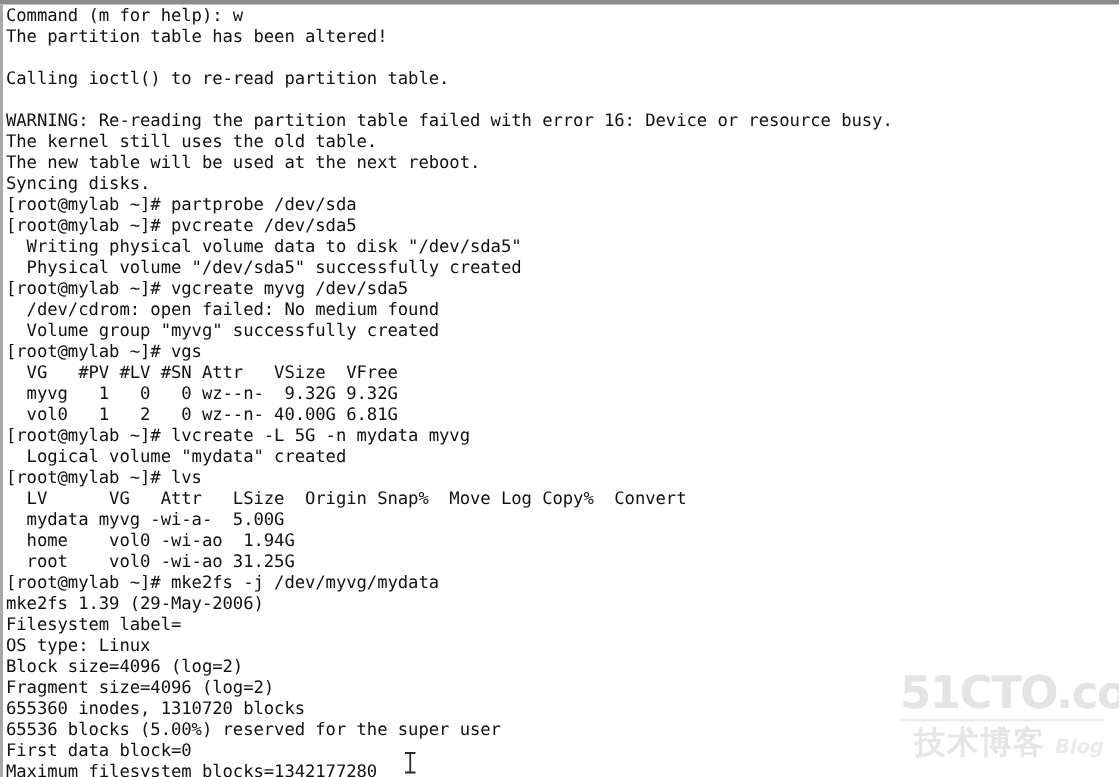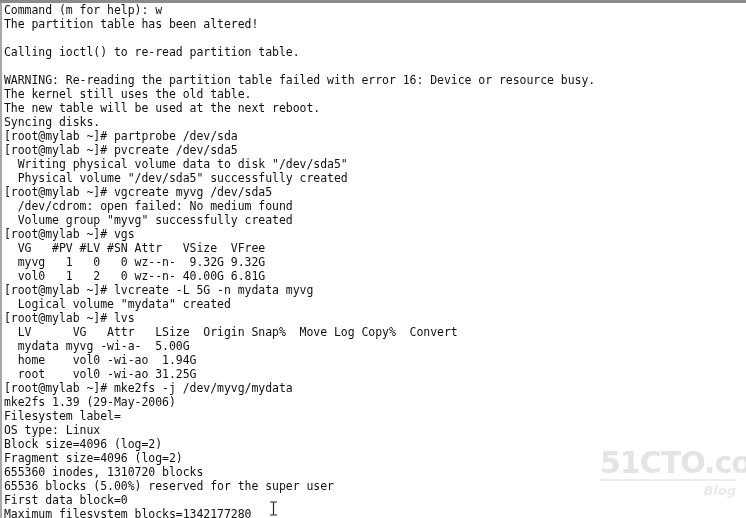--- a/index.html
+++ b/index.html
@@ -116,17 +116,18 @@
   <div id="mouse-cursor">
     <svg width="9" height="15" viewBox="0 0 9 15">
       <path d="M1 1 H8 M4.5 1 V14 M1 14 H8" stroke="#2a2a2a" stroke-width="1.2" fill="none"></path>
     </svg>
   </div>
 
   <div id="watermark">
     <div class="wm-top">51CTO.com</div>
     <div class="wm-rule"></div>
     <div class="wm-bottom">
+      <span class="wm-cn">技术博客</span>
       <span class="wm-blog">Blog</span>
     </div>
   </div>
 
 </div>
 
 </body></html>

